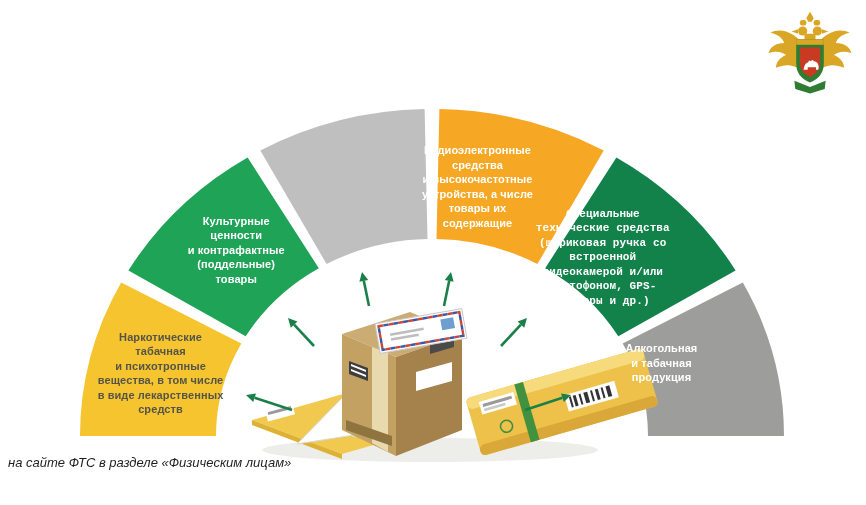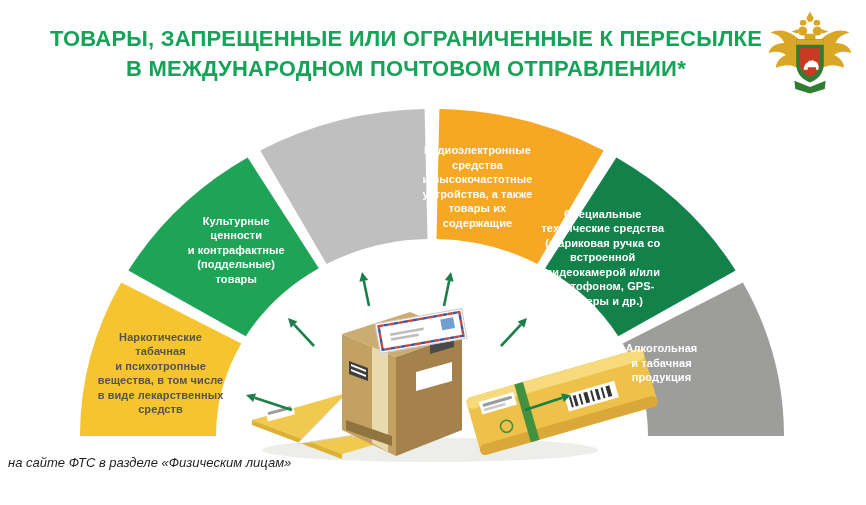--- a/index.html
+++ b/index.html
@@ -5,32 +5,28 @@
   html,body{margin:0;padding:0;background:#fff;}
   .stage{position:relative;width:866px;height:505px;background:#fff;overflow:hidden;
          font-family:"Liberation Sans",sans-serif;}
   .title{position:absolute;left:0;top:24px;width:812px;text-align:center;
          font-weight:700;font-size:22px;line-height:1.35;letter-spacing:.2px;color:#14A357;}
   .emblem{position:absolute;right:10px;top:6px;width:92px;height:96px;}
   .fan-svg{position:absolute;left:0;top:0;}
   .seg-label{position:absolute;transform:translate(-50%,-50%);width:152px;text-align:center;
              font-weight:700;font-size:11px;line-height:1.32;white-space:pre-line;letter-spacing:.1px;}
   .seg-label[data-seg="0"]{width:160px;}
-  .seg-label[data-seg="4"]{width:172px;}
+  .seg-label[data-seg="4"]{width:172px;font-family:Liberation Mono, monospace;}
   .footnote{position:absolute;left:8px;top:453px;width:852px;
             font-style:italic;font-size:13px;line-height:1.5;color:#1f1f1f;}
 </style>
 </head>
 <body>
 <div class="stage">
 
-  <div class="title">
-    <div>ТОВАРЫ, ЗАПРЕЩЕННЫЕ ИЛИ ОГРАНИЧЕННЫЕ К ПЕРЕСЫЛКЕ</div>
-    <div>В МЕЖДУНАРОДНОМ ПОЧТОВОМ ОТПРАВЛЕНИИ*</div>
-  </div>
 
   <svg class="emblem" viewBox="0 0 100 104">
     <g fill="#D9A625">
       <path d="M46,46 C34,28 18,23 7,29 C16,31 20,35 22,40 C13,40 7,44 5,51 C14,48 20,50 24,53 C17,56 13,61 13,67 C22,63 31,63 38,68 Z"></path>
       <path d="M54,46 C66,28 82,23 93,29 C84,31 80,35 78,40 C87,40 93,44 95,51 C86,48 80,50 76,53 C83,56 87,61 87,67 C78,63 69,63 62,68 Z"></path>
       <circle cx="42" cy="27" r="5"></circle>
       <circle cx="58" cy="27" r="5"></circle>
       <polygon points="37,25 30,27.5 37,30"></polygon>
       <polygon points="63,25 70,27.5 63,30"></polygon>
       <path d="M46,13 l4,-7 l4,7 l-2,4 l-4,0 Z"></path>
@@ -139,21 +135,21 @@
 в виде лекарственных
 средств</div>
   <div class="seg-label" data-seg="1" style="left: 236.232px; top: 249.89px; color: rgb(255, 255, 255);">Культурные
 ценности
 и контрафактные
 (поддельные)
 товары</div>
   <div class="seg-label" data-seg="3" style="left: 477.51px; top: 187.306px; color: rgb(255, 255, 255);">Радиоэлектронные
 средства
 и высокочастотные
-устройства, а также
+устройства, а числе
 товары их
 содержащие</div>
   <div class="seg-label" data-seg="4" style="left: 602.768px; top: 257.89px; color: rgb(255, 255, 255);">Специальные
 технические средства
 (шариковая ручка со
 встроенной
 видеокамерой и/или
 диктофоном, GPS-
 трекеры и др.)</div>
   <div class="seg-label" data-seg="5" style="left: 661.445px; top: 363px; color: rgb(255, 255, 255);">Алкогольная

